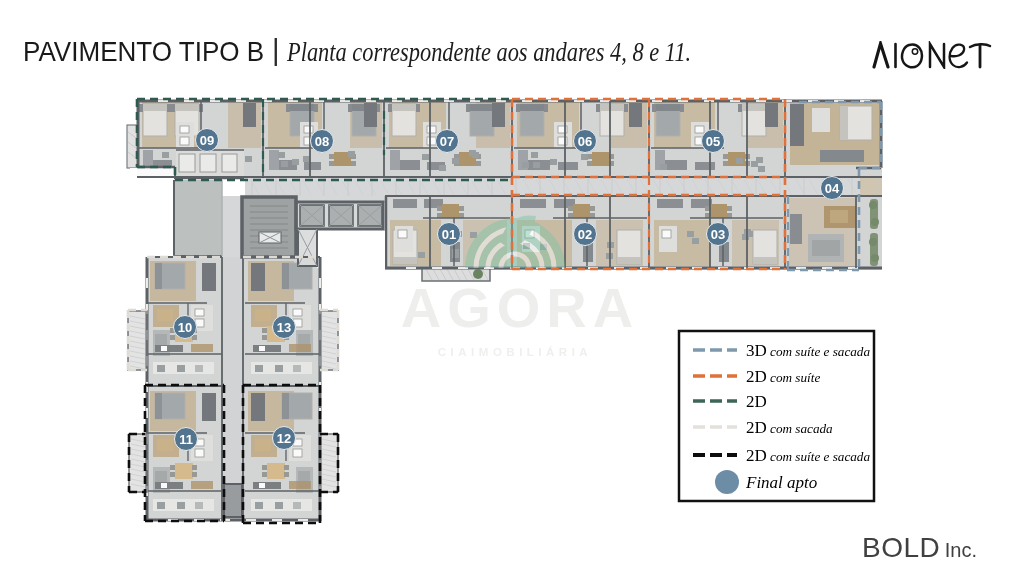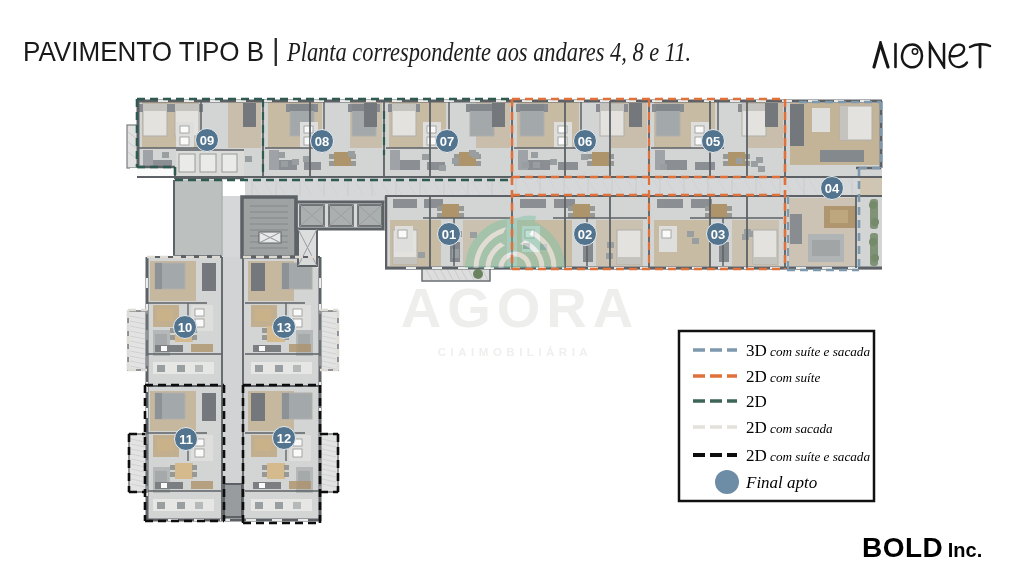--- a/index.html
+++ b/index.html
@@ -929,13 +929,13 @@
 <line x1="693" y1="427" x2="737" y2="427" stroke="#e4e1db" stroke-width="3.3" stroke-dasharray="12 5"></line>
       <text x="746" y="433" font-family="Liberation Serif, serif" font-size="17">2D<tspan font-style="italic" font-size="13.2"> com sacada</tspan></text>
 
 <line x1="693" y1="455" x2="737" y2="455" stroke="#0d0d0d" stroke-width="4.2" stroke-dasharray="12 5"></line>
       <text x="746" y="461" font-family="Liberation Serif, serif" font-size="17">2D<tspan font-style="italic" font-size="13.2"> com suíte e sacada</tspan></text>
 
 <circle cx="727" cy="482" r="12" fill="#6d8ca6"></circle>
 <text x="746" y="488" font-family="Liberation Serif, serif" font-style="italic" font-size="17">Final apto</text>
 </svg>
 
-<div class="abs" style="left:862px;top:532px;font-family:'Liberation Sans',sans-serif;font-weight:bold;color:#000000"><span style="font-size:28px;letter-spacing:0.5px">BOLD</span> <span style="font-size:20px">Inc.</span></div>
+<div class="abs" style="left:862px;top:532px;font-family:'Liberation Sans',sans-serif;font-weight:normal;color:#404040"><span style="font-size:28px;letter-spacing:0.5px">BOLD</span> <span style="font-size:20px">Inc.</span></div>
 </div>
 </body></html>

